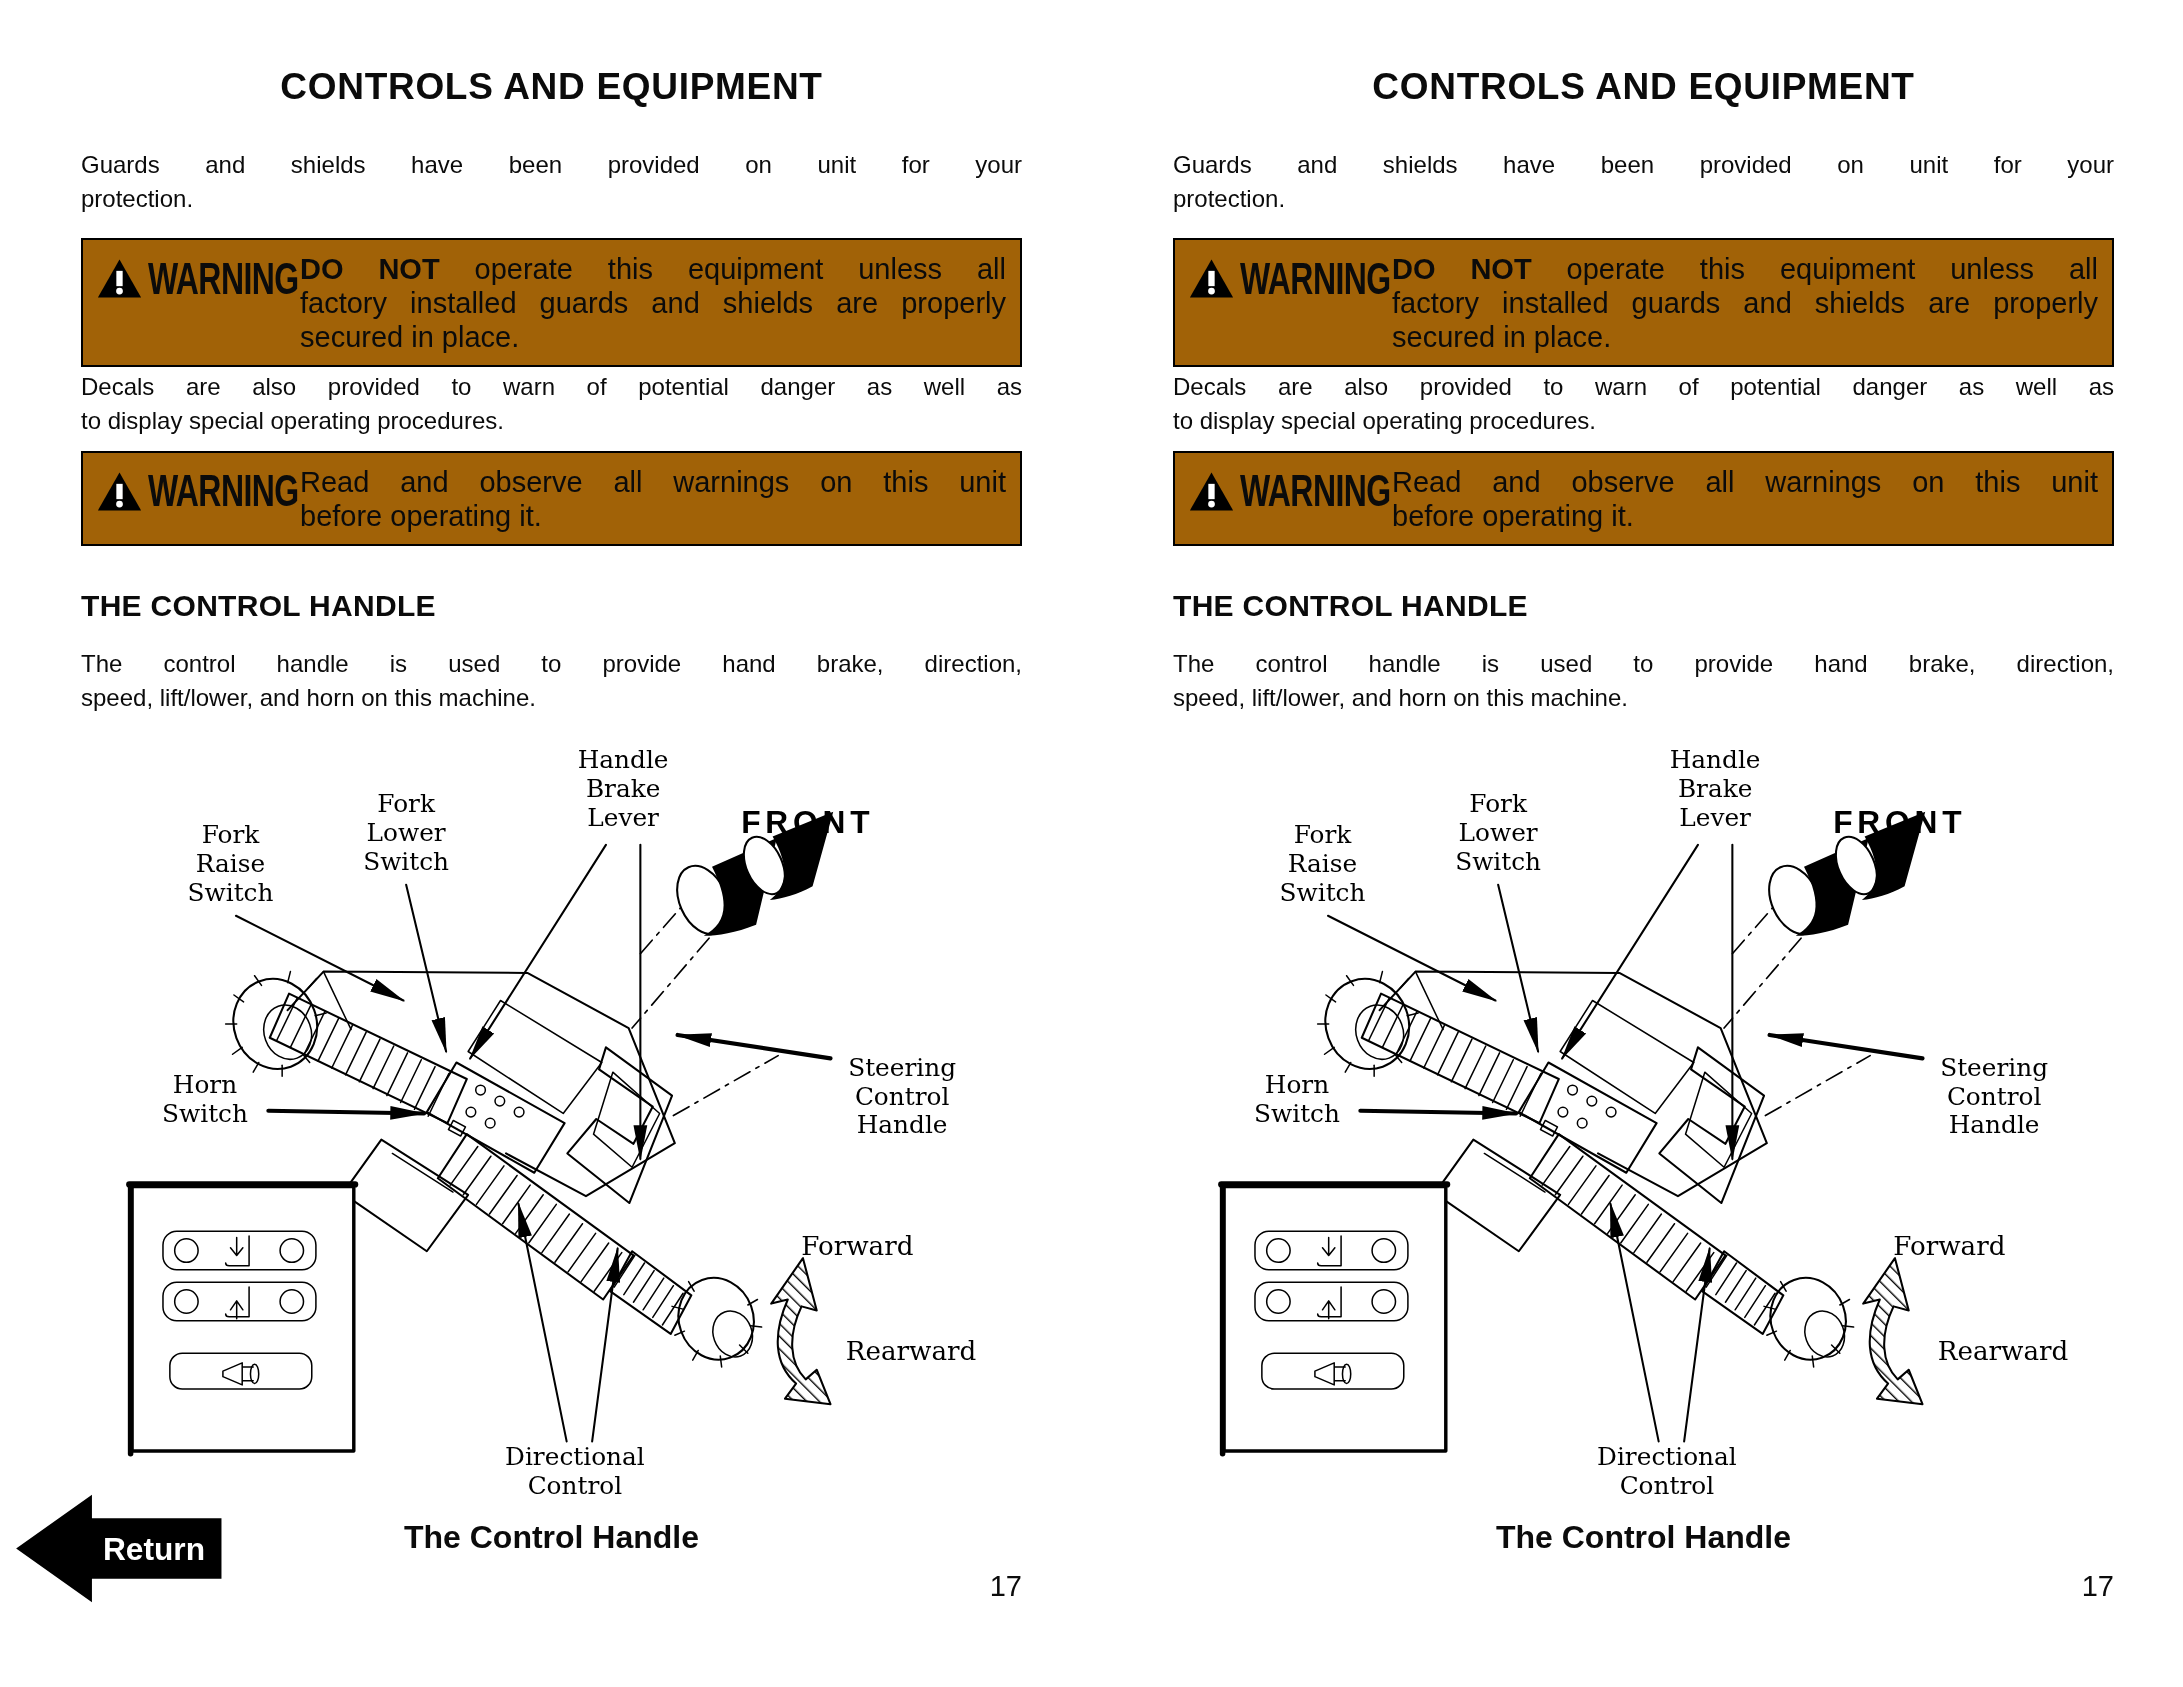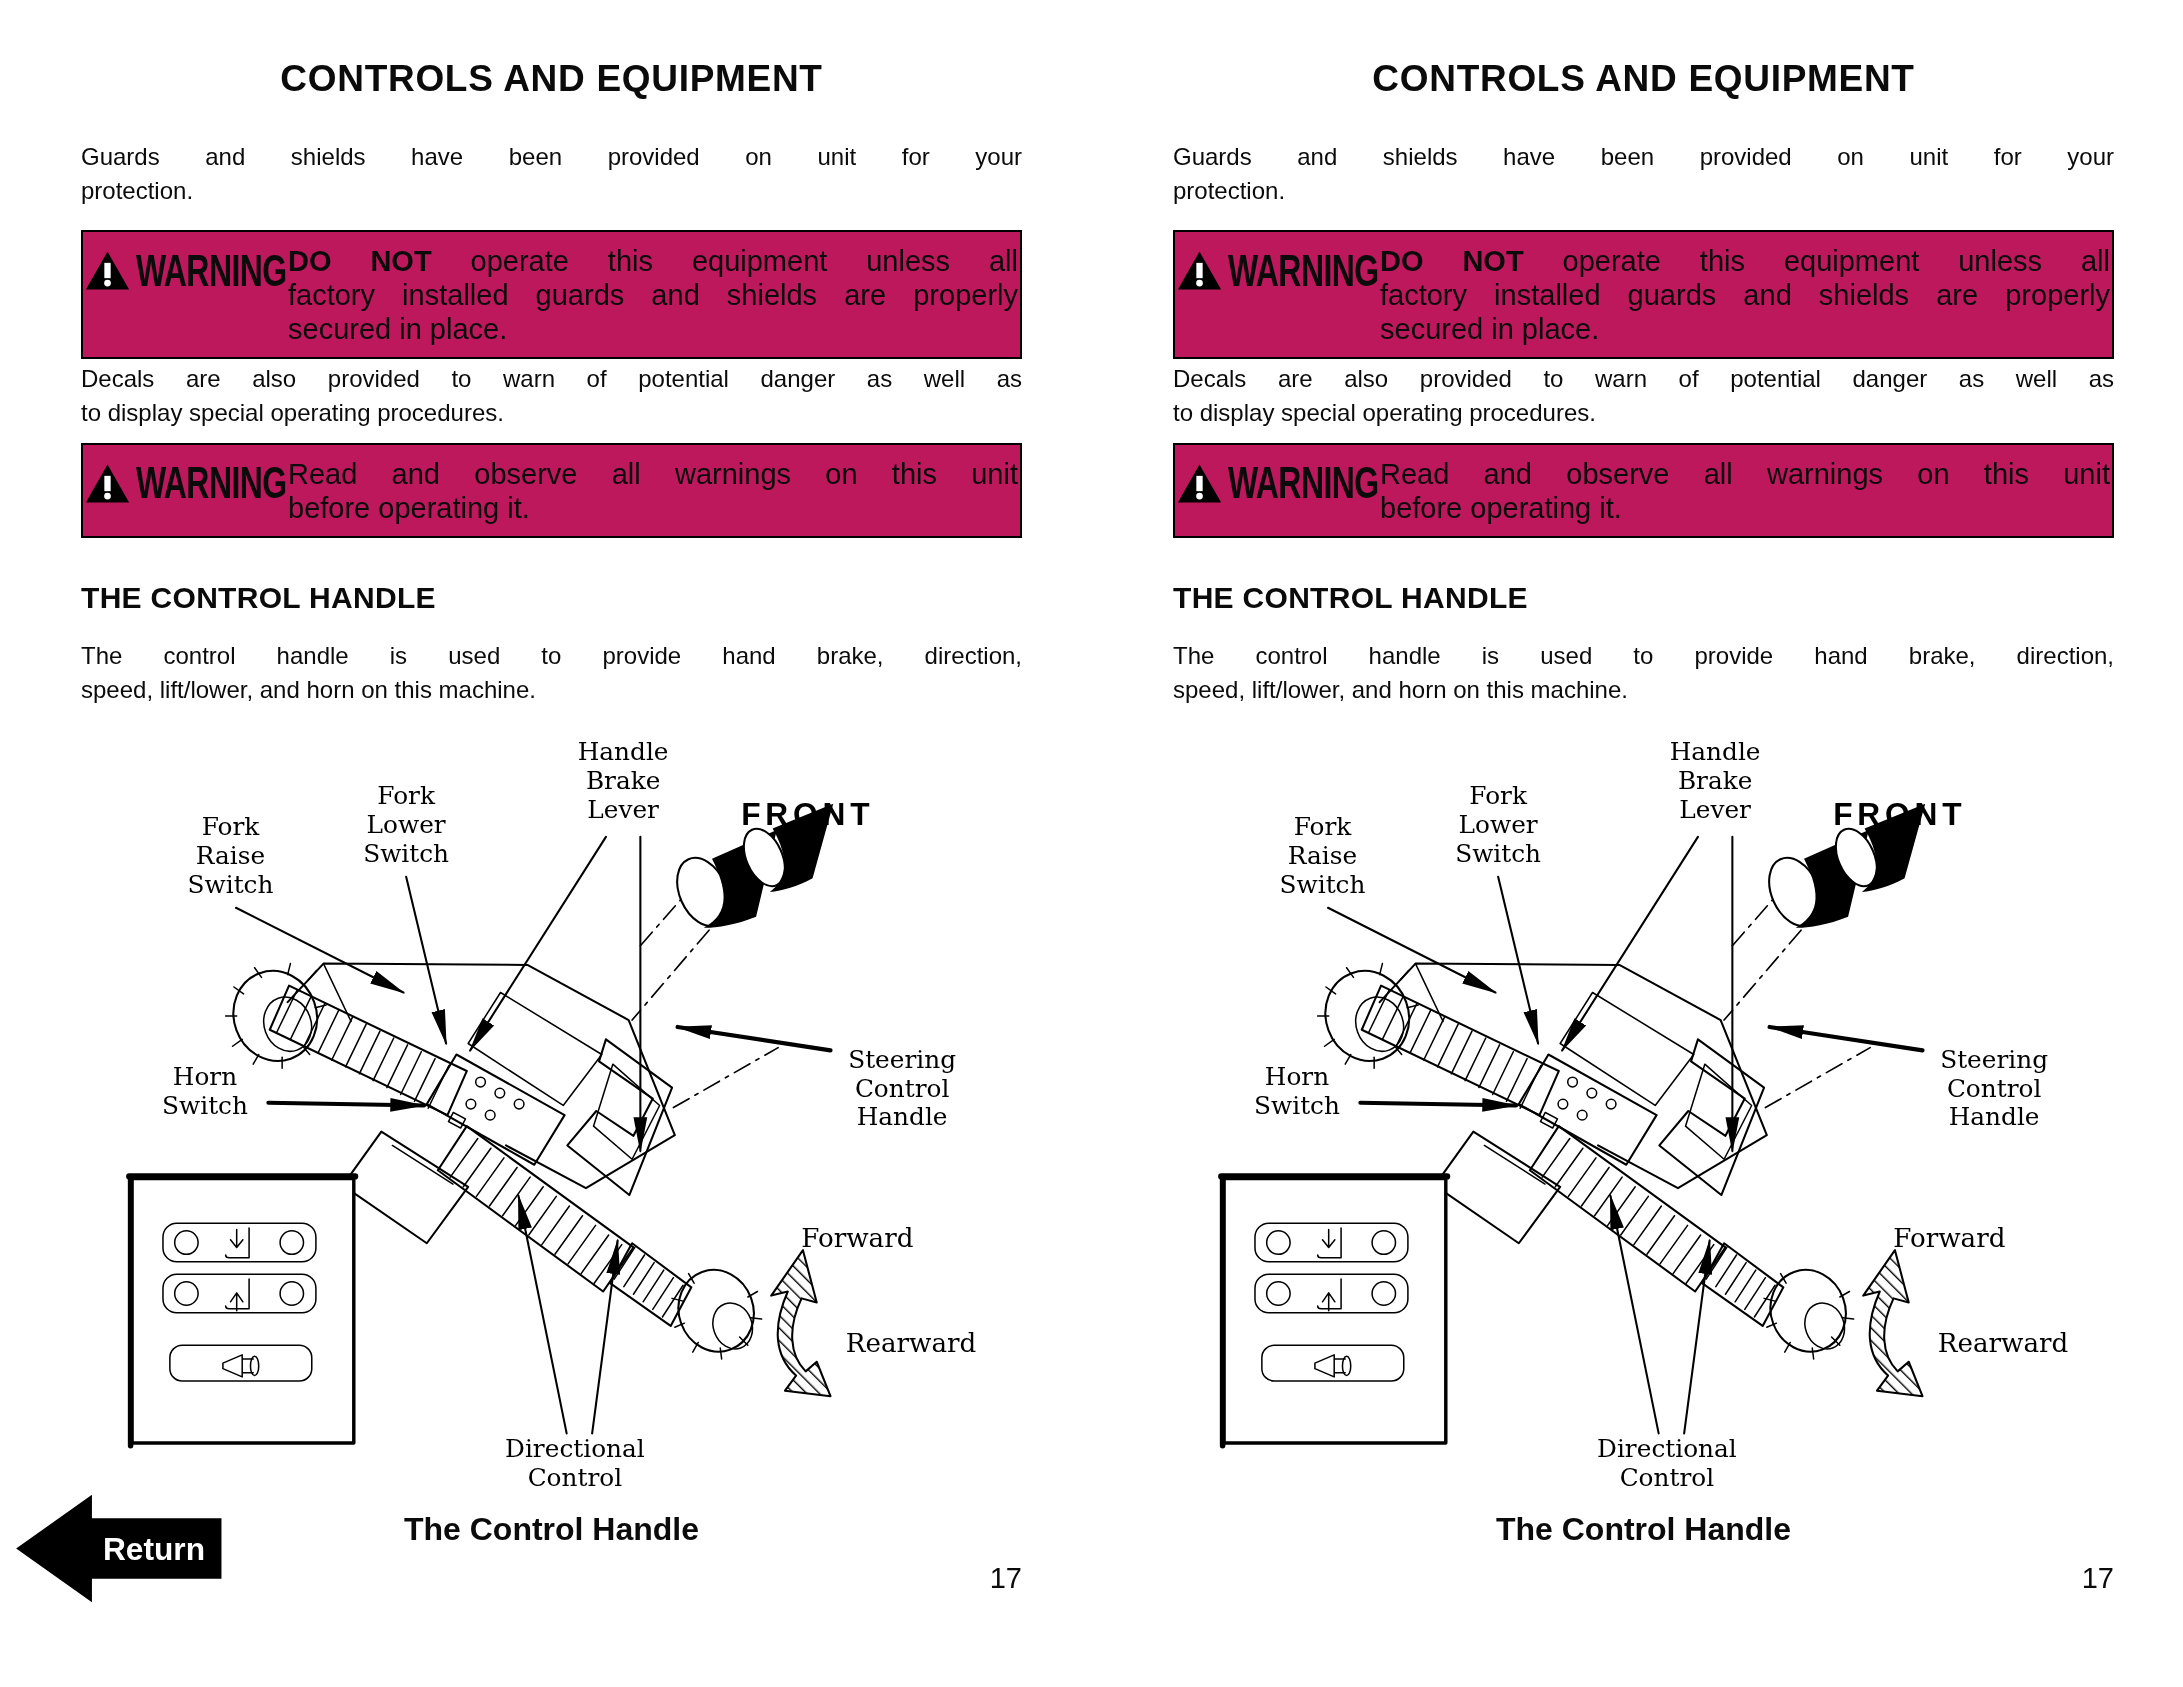--- a/index.html
+++ b/index.html
@@ -1,31 +1,31 @@
 <!DOCTYPE html>
 <html style="font-size:11px"><head>
 <meta charset="utf-8">
 <style>
   html,body{margin:0;padding:0}
   body{width:2183px;height:1687px;background:#fff;color:#0b0b0b;
        font-family:"Liberation Sans",sans-serif;position:relative;overflow:hidden}
-  .page{position:absolute;top:0;width:941px}
+  .page{position:absolute;top:8px;width:941px}
   .page-left{left:81px}
   .page-right{left:1173px}
 
   h1.title{margin:58px 0 0;font-size:37px;font-weight:700;text-align:center;letter-spacing:0.7px}
   .para{font-size:24px;line-height:34px}
   .jline{text-align:justify;text-align-last:justify}
   .jline.last{text-align-last:left}
   .intro{margin-top:40px}
   .decals{margin-top:3px}
   .sectpara{margin-top:24px}
 
-  .warnbox{box-sizing:border-box;border:2.8px solid #000;background:#be185d;
-           display:flex;padding:11px 2px;align-items:flex-start}
+  .warnbox{box-sizing:border-box;border:2.8px solid #000;background:#a16207;
+           display:flex;padding:11px 14px;align-items:flex-start}
   .box1{margin-top:22px;min-height:128px}
   .box2{margin-top:12.4px;min-height:92px}
   .sign{width:203px;flex:0 0 auto;display:flex;align-items:center;gap:5.5px;margin-top:5.5px}
   .tri{width:45px;height:41px;flex:0 0 auto}
   .wtext{font-size:39px;font-weight:700;letter-spacing:-0.7px;
          transform:scale(.82,1.15);transform-origin:left center;white-space:nowrap}
   .warnbody{flex:1;font-size:29px;line-height:34px;padding-top:1.4px}
 
   h2.sect{margin:43px 0 0;font-size:30px;font-weight:700;letter-spacing:0.3px}
 

